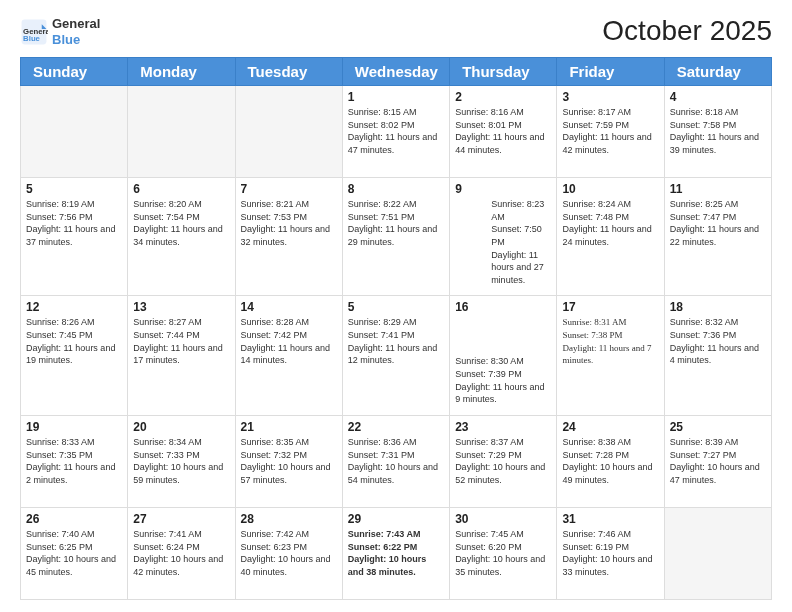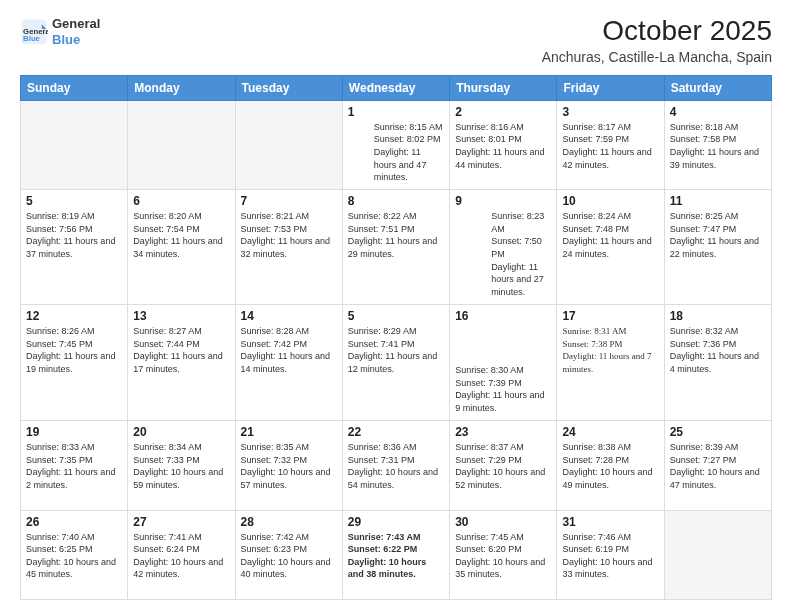--- a/index.html
+++ b/index.html
@@ -55,24 +55,24 @@
     .calendar {
       flex: 1;
       border: 1px solid #ccc;
       border-collapse: collapse;
       width: 100%;
       table-layout: fixed;
     }
     .calendar th {
       background: #4a90d9;
       color: #fff;
-      font-size: 12px;
+      font-size: 15px;
       font-weight: bold;
       text-align: left;
-      padding: 5px 6px;
+      padding: 5px 12px;
       border: 1px solid #3a80c9;
     }
     .calendar td {
       vertical-align: top;
       padding: 4px 5px;
       font-size: 9.5px;
       color: #333;
       border: 1px solid #ddd;
       height: 88px;
       width: 113px;
@@ -105,21 +105,20 @@
         <text x="4" y="30" font-size="10" font-weight="bold" fill="#4a90d9" font-family="Arial">Blue</text>
         <polygon points="28,8 34,14 28,14" fill="#4a90d9"></polygon>
       </svg>
       <div style="display:flex;flex-direction:column;line-height:1.1">
         <span class="logo-text">General</span>
         <span class="logo-text" style="color:#4a90d9">Blue</span>
       </div>
     </div>
     <div class="title-block">
       <div class="month-title">October 2025</div>
-      <div class="location">Anchuras, Castille-La Mancha, Spain</div>
     </div>
   </div>
 
   <table class="calendar">
     <thead>
       <tr>
         <th>Sunday</th>
         <th>Monday</th>
         <th>Tuesday</th>
         <th>Wednesday</th>
@@ -128,21 +127,21 @@
         <th>Saturday</th>
       </tr>
     </thead>
     <tbody id="calendar-body">
     <tr>
           <td class="empty"></td>
           <td class="empty"></td>
           <td class="empty"></td>
           <td>
             <span class="day-number">1</span>
-            <div class="day-info" style="white-space: pre-line; margin-left: 26px;">Sunrise: 8:15 AM
+            <div class="day-info" style="white-space: pre-line;">Sunrise: 8:15 AM
 Sunset: 8:02 PM
 Daylight: 11 hours and 47 minutes.</div>
           </td>
           <td>
             <span class="day-number">2</span>
             <div class="day-info" style="white-space: pre-line;">Sunrise: 8:16 AM
 Sunset: 8:01 PM
 Daylight: 11 hours and 44 minutes.</div>
           </td>
           <td>

